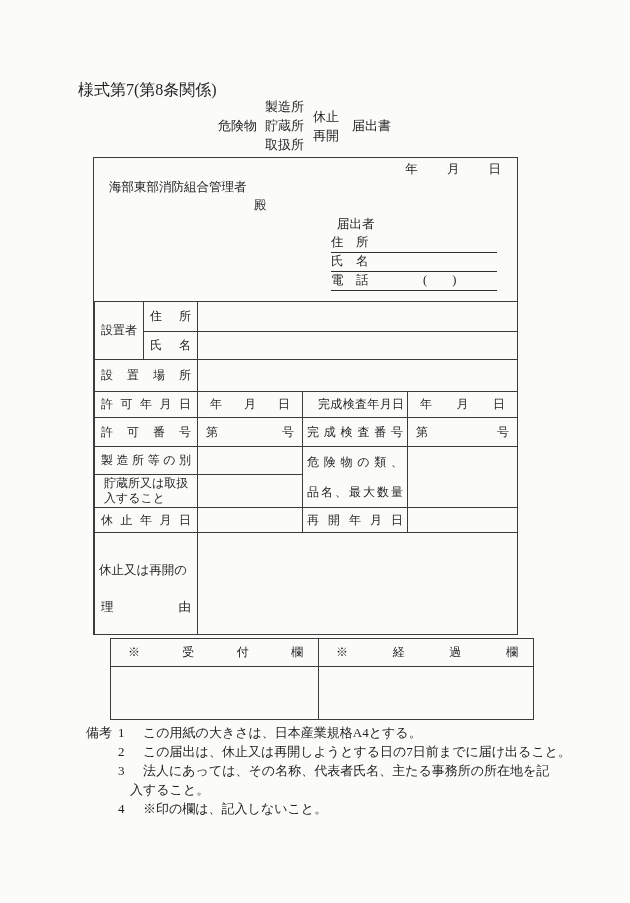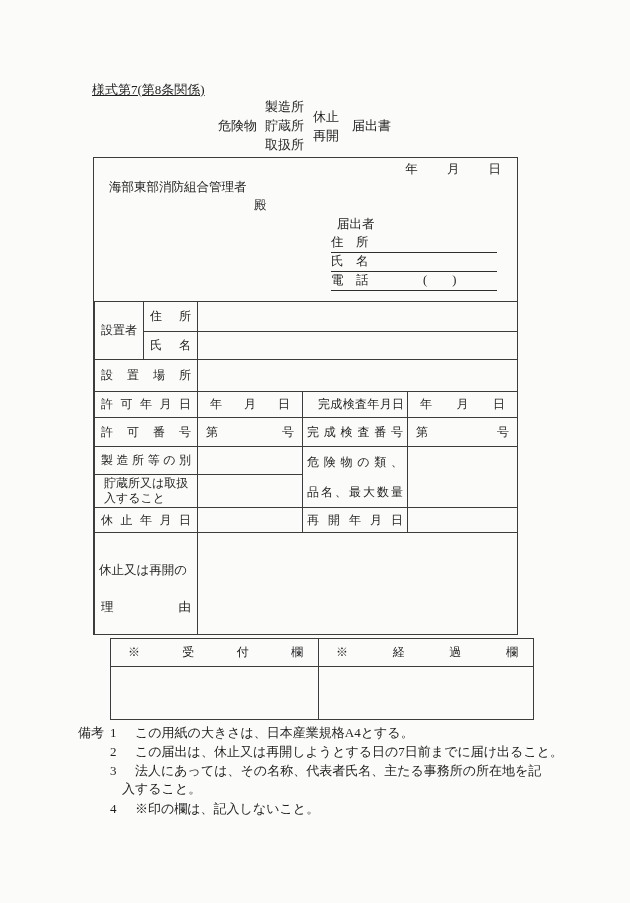--- a/index.html
+++ b/index.html
@@ -2,21 +2,21 @@
 <html><head>
 <meta charset="utf-8">
 <style>
   html,body{margin:0;padding:0;background:#e8e8e8;}
   .page{position:relative;width:630px;height:903px;background:#fbfbfa;
         font-family:"Liberation Serif","DejaVu Serif",serif;color:#1f1f1f;overflow:hidden;margin:0 auto;}
   .abs{position:absolute;}
   .nw{white-space:nowrap;}
 
   
-  .form-no{left:92px;top:82px;font-size:13px;line-height:16px;text-decoration:underline;}
+  .form-no{left:78px;top:82px;font-size:16px;line-height:16px;}
   .title{left:218px;top:97px;display:flex;align-items:center;font-size:13px;}
   .title .stk{display:flex;flex-direction:column;line-height:19px;}
   .title .g1{margin-left:8px;} .title .g2{margin-left:9px;} .title .g3{margin-left:13px;}
 
   
   .main-box{left:93px;top:157px;width:425px;height:478px;border:1px solid #3c3c3c;box-sizing:border-box;}
   .hdr{position:relative;width:423px;height:143px;font-size:12.5px;}
   .date-line{position:absolute;left:0;right:0;top:3px;text-align:right;padding-right:16px;word-spacing:26px;}
   .addr{position:absolute;left:15px;top:21px;}
   .dono{position:absolute;left:160px;top:39px;}
@@ -39,25 +39,25 @@
   .hazmat div{line-height:30px;}
   .reason{vertical-align:top;}
   .reason .r1{margin-top:19px;line-height:37px;padding-left:4px;font-size:12.5px;}
   .reason .r2{line-height:37px;font-size:12.5px;}
 
   .admin-tbl{left:110px;top:638px;}
   .admin-tbl td{height:27px;}
   .admin-tbl .body td{height:52px;}
 
   
-  .notes{left:0;top:723px;width:500px;font-size:13px;}
+  .notes{left:8px;top:723px;width:500px;font-size:13px;}
   .note-line{position:relative;height:19px;line-height:19px;}
   .bk{position:absolute;left:78px;} .num{position:absolute;left:110px;}
   .txt{position:absolute;left:135px;white-space:nowrap;}
-  .txt-cont{position:absolute;left:122px;white-space:nowrap;font-family:Liberation Mono, monospace;}
+  .txt-cont{position:absolute;left:122px;white-space:nowrap;}
 </style>
 </head>
 <body>
 
 <div class="page">
 
   <div class="abs form-no nw">様式第7(第8条関係)</div>
 
   <div class="abs title">
     <span>危険物</span>

